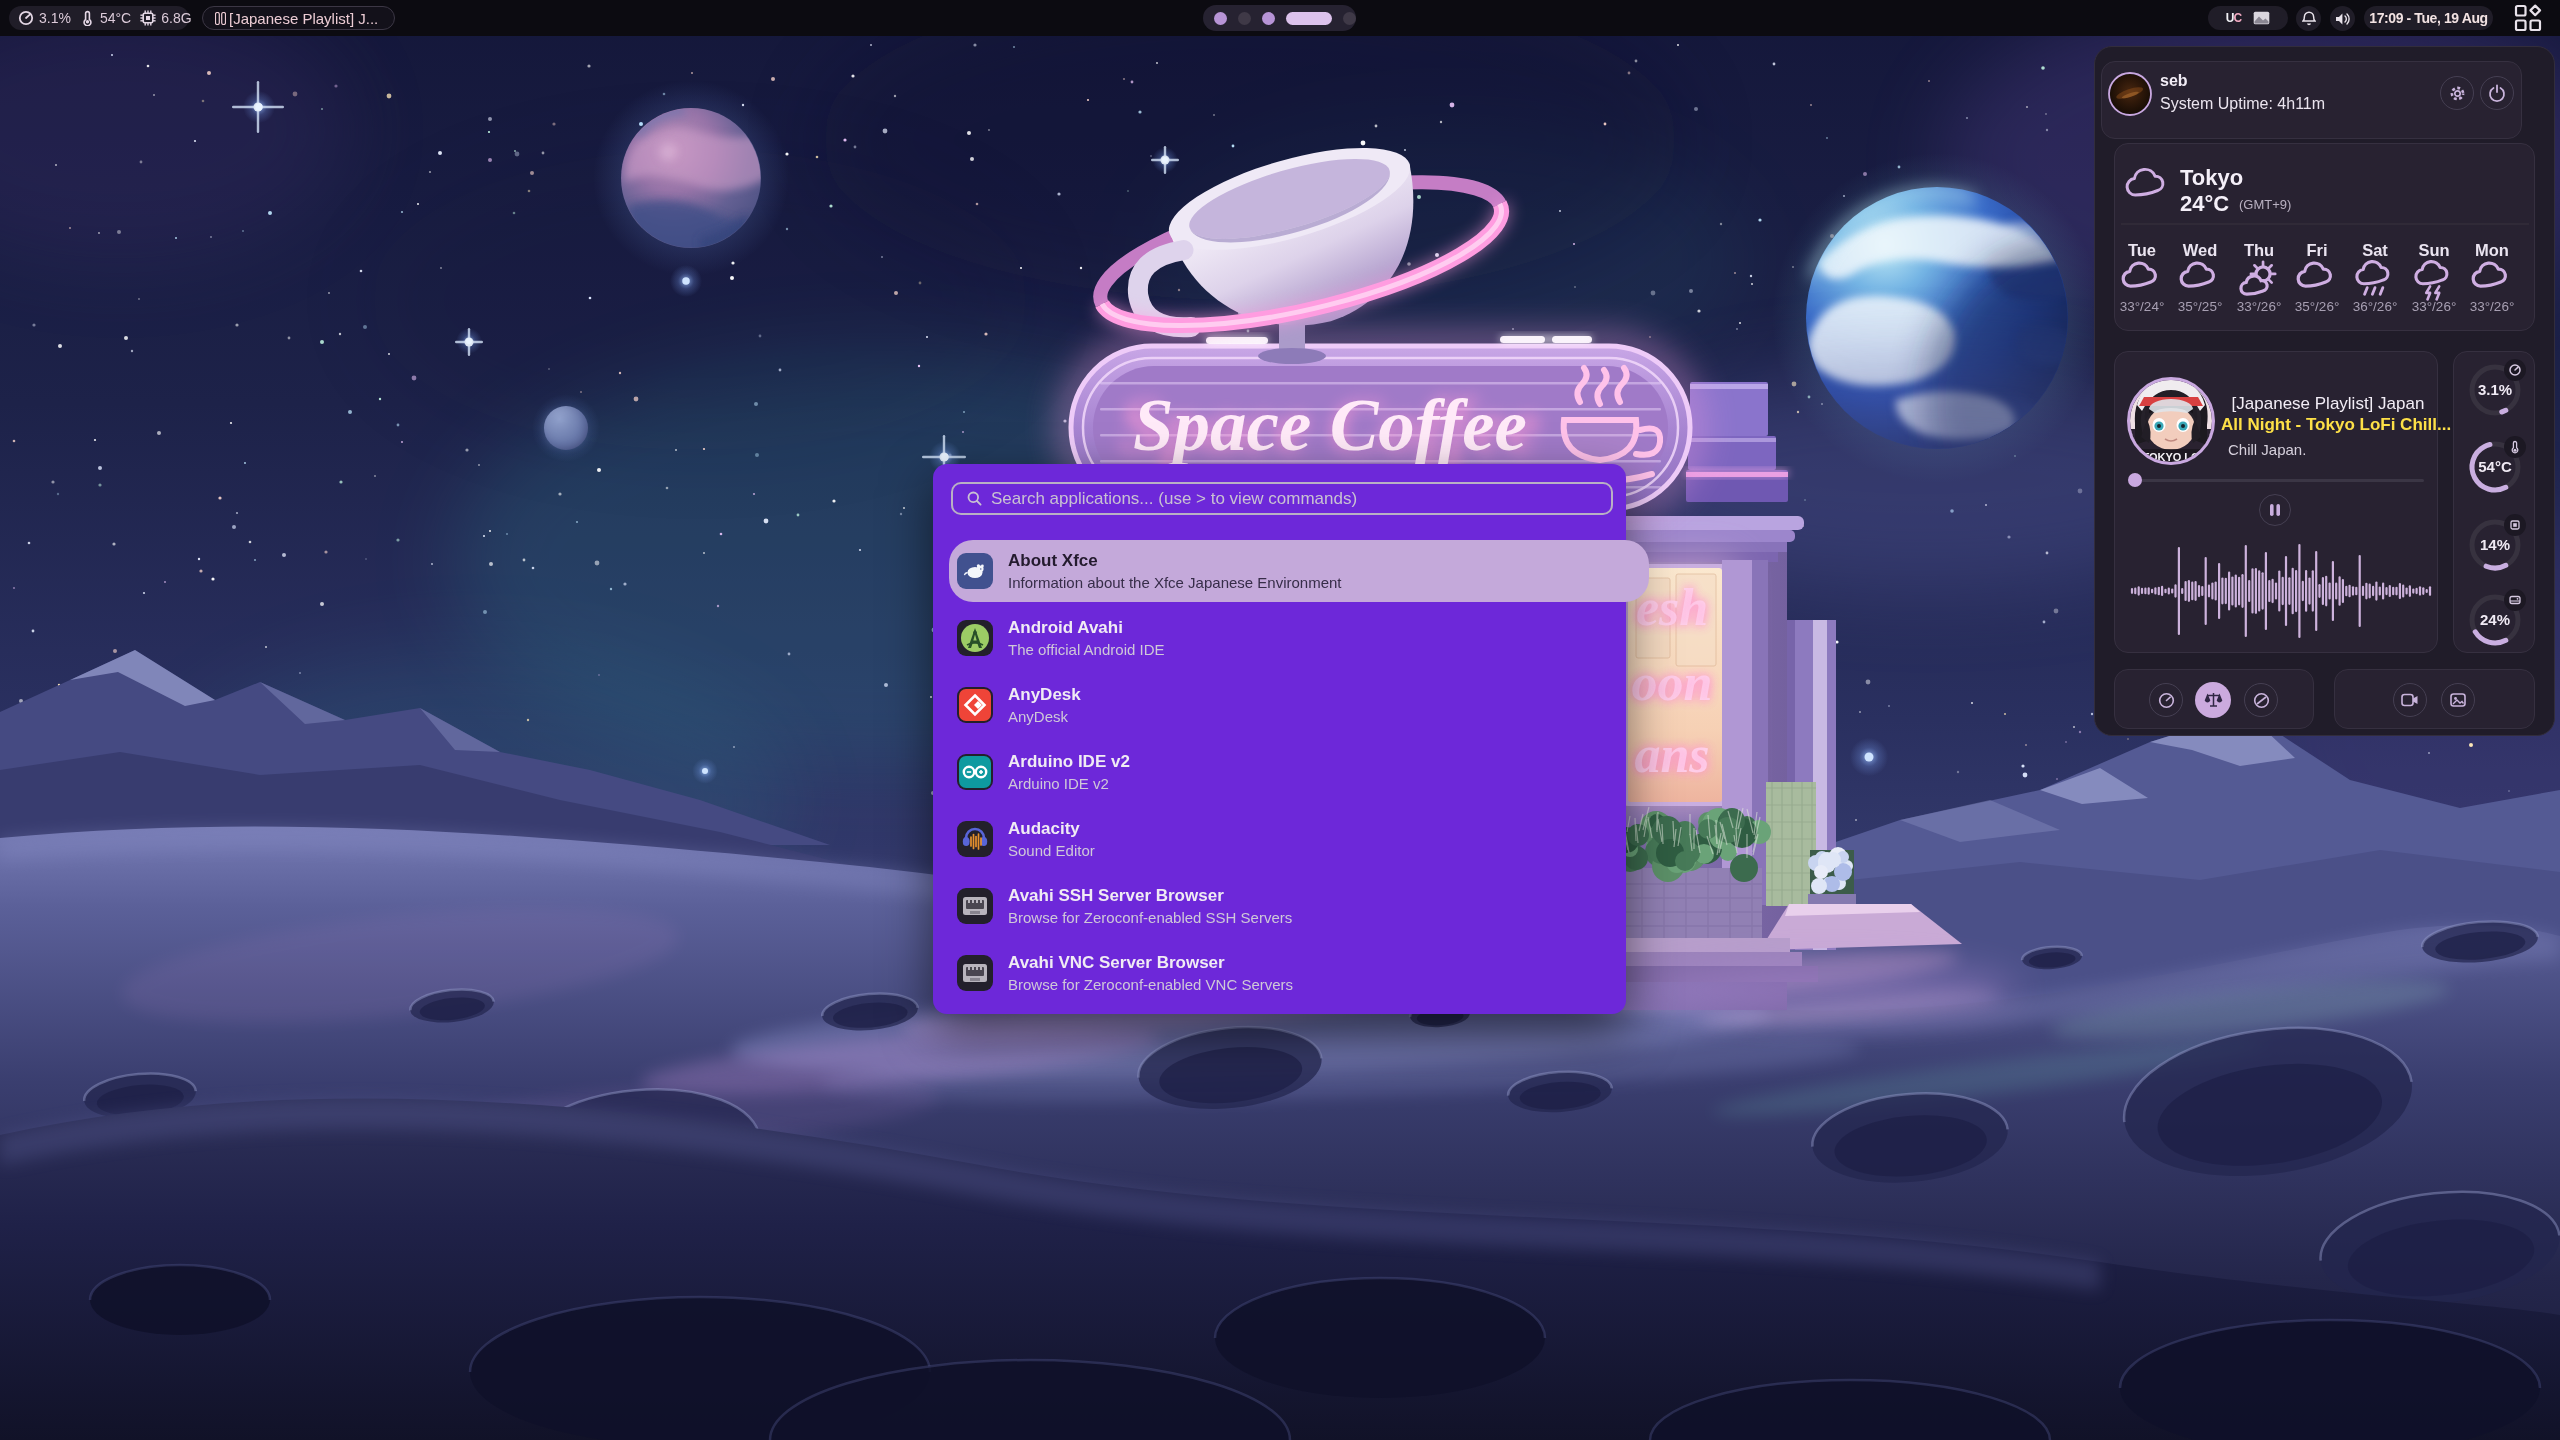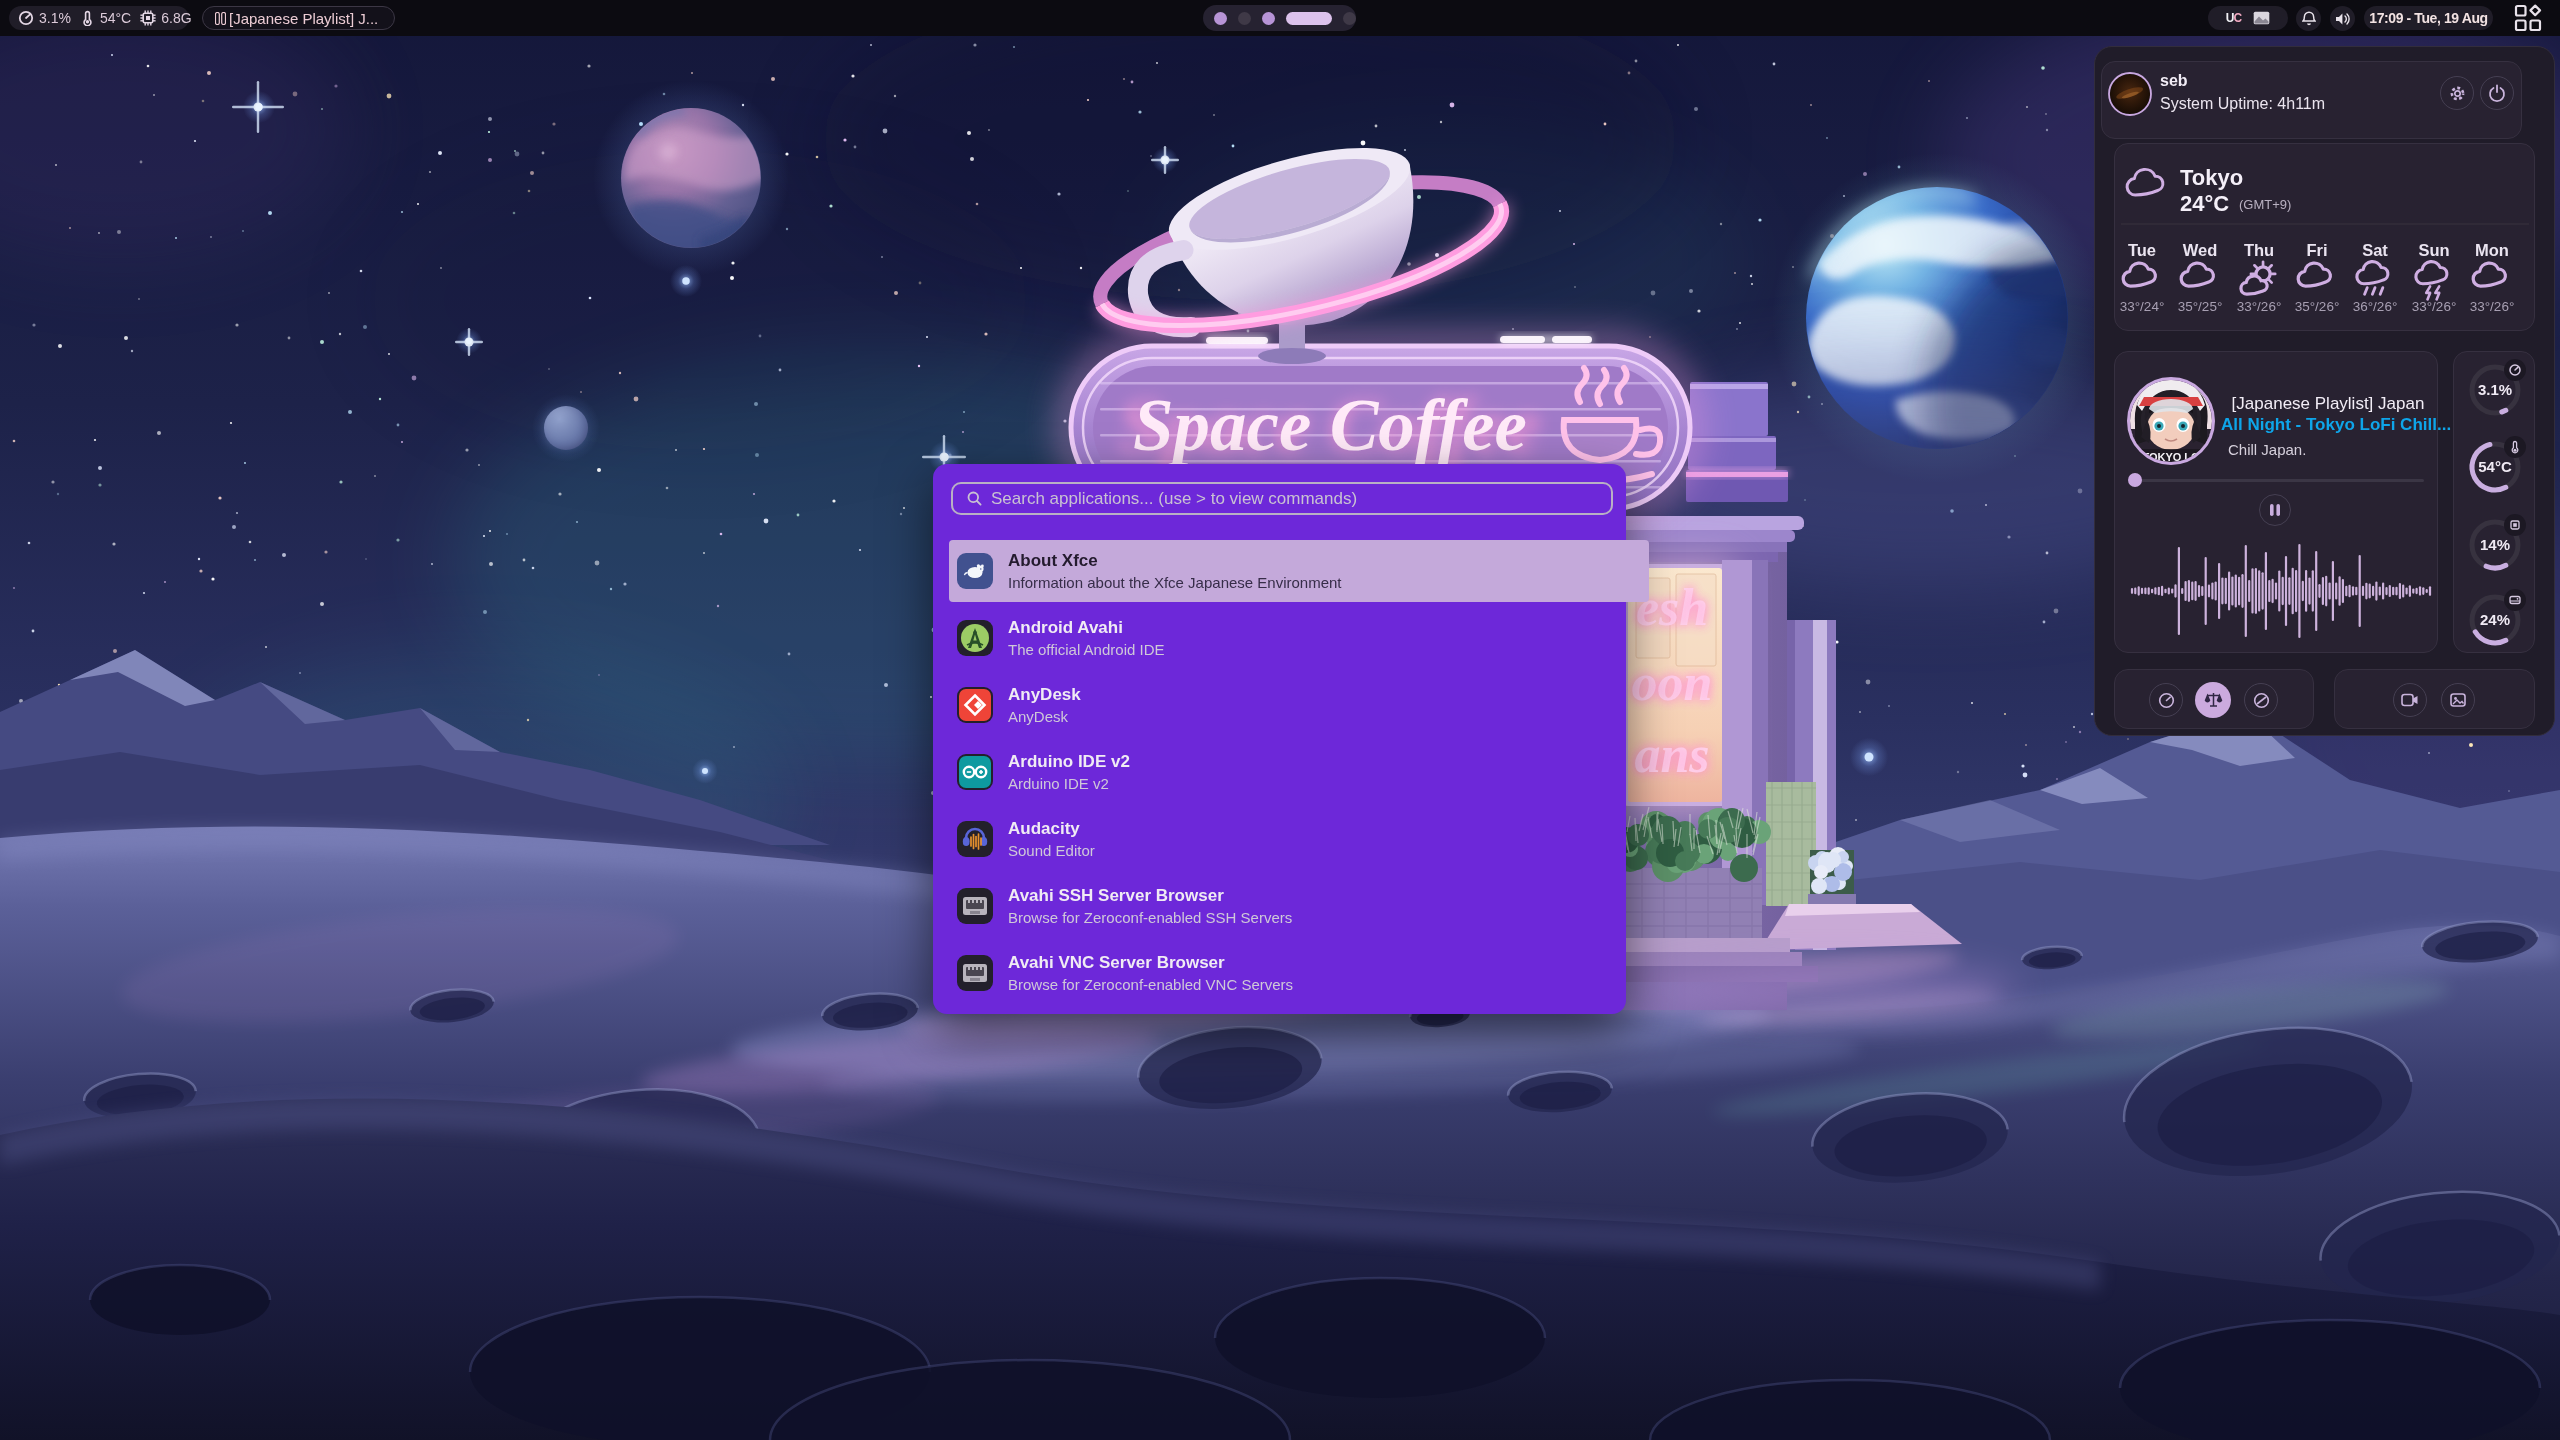--- a/index.html
+++ b/index.html
@@ -8,21 +8,21 @@
 .pill{position:absolute;top:6px;height:24px;border-radius:12px;background:#201d28;display:flex;align-items:center;color:#dccbd9}
 .pill svg{flex:0 0 auto}
 #ws{position:absolute;left:1203px;top:5px;width:153px;height:26px;border-radius:13px;background:#262231;display:flex;align-items:center}
 .dot{width:13px;height:13px;border-radius:7px;background:#3f3947;margin-left:11px;flex:0 0 auto}
 .dot.on{background:#b794d6}
 .dot.act{width:46px;background:#dcc2ec}
 .circ{position:absolute;top:6px;width:25px;height:25px;border-radius:13px;background:#201d28;display:flex;align-items:center;justify-content:center}
 
 #launch{position:absolute;left:933px;top:464px;width:693px;height:550px;border-radius:14px;background:#6d28d9;z-index:30;box-shadow:0 18px 50px rgba(0,0,0,.55)}
 #search{position:absolute;left:18px;top:18px;width:662px;height:33px;border:2px solid #b9b0c4;border-radius:10px;display:flex;align-items:center;color:#c9c2d2;font-size:17px}
-.item{position:absolute;left:16px;width:700px;height:62px;border-radius:4px;display:flex;align-items:center}
+.item{position:absolute;left:16px;width:700px;height:62px;border-radius:24px;display:flex;align-items:center}
 .item.sel{background:#c4a9da}
 .isq{width:36px;height:36px;border-radius:9px;margin-left:8px;background:#242030;display:flex;align-items:center;justify-content:center;flex:0 0 auto}
 .itx{margin-left:15px;line-height:1}
 .itx .t{font-size:17px;font-weight:bold;color:#f0ebf4;margin-bottom:6px}
 .itx .s{font-size:15px;color:#cfc8d8}
 .sel .itx .t{color:#241b2e}
 .sel .itx .s{color:#372d49}
 
 #rp{position:absolute;left:2094px;top:46px;width:461px;height:690px;border-radius:18px;background:#201c29;border:1px solid #322d3c;z-index:30}
 .card{position:absolute;background:#282231;border:1px solid #363040;border-radius:14px}
@@ -1363,21 +1363,21 @@
 <path d="M40,64 q6,4 12,0" stroke="#c08a80" stroke-width="1.6" fill="none"></path>
 <path d="M12,30 Q18,6 46,5 Q74,6 80,30 L75,36 Q64,15 46,15 Q28,15 17,36 z" fill="#f0ecef"></path>
 <path d="M14,31 L78,31 L73,22 L19,22 z" fill="#d84040"></path>
 <path d="M24,34 a22,10 0 0 1 44,0 l-6,4 a32,12 0 0 0 -32,0 z" fill="#dfe4ea" opacity=".9"></path>
 <rect x="0" y="74" width="92" height="18" fill="#1a161e" opacity=".8"></rect>
 <text x="46" y="86" text-anchor="middle" font-size="11" font-weight="bold" fill="#f4f2f6" font-family="Liberation Sans">TOKYO LO</text>
 </g>
 <circle cx="46" cy="46" r="42.5" fill="none" stroke="#c9a8e0" stroke-width="3"></circle>
 </svg>
   <div style="position:absolute;left:106px;top:41px;width:214px;text-align:center;font-size:17px;font-weight:normal;color:#f2edf6;line-height:21px;white-space:nowrap">[Japanese Playlist] Japan</div>
-  <div style="position:absolute;left:106px;top:62px;width:214px;text-align:center;font-size:17px;font-weight:bold;color:#0ea5e9;line-height:21px;white-space:nowrap">All Night - Tokyo LoFi Chill...</div>
+  <div style="position:absolute;left:106px;top:62px;width:214px;text-align:center;font-size:17px;font-weight:bold;color:#fde047;line-height:21px;white-space:nowrap">All Night - Tokyo LoFi Chill...</div>
   <div style="position:absolute;left:113px;top:89px;font-size:15px;color:#d6d0dc">Chill Japan.</div>
   <div style="position:absolute;left:16px;top:127px;width:293px;height:3px;border-radius:2px;background:#3b3645"></div>
   <div style="position:absolute;left:13px;top:121px;width:14px;height:14px;border-radius:7px;background:#c9a8e0"></div>
   <div class="gbtn" style="position:absolute;left:144px;top:142px;width:32px;height:32px">
    <svg width="12" height="14" viewBox="0 0 12 14">
           <rect x="1" y="1" width="3.6" height="12" rx="1.8" fill="#c9aede"></rect>
           <rect x="7.4" y="1" width="3.6" height="12" rx="1.8" fill="#c9aede"></rect>
         </svg>
   </div>
   <svg width="312" height="120" viewBox="2112 529 312 120" style="position:absolute;left:6px;top:179px">

